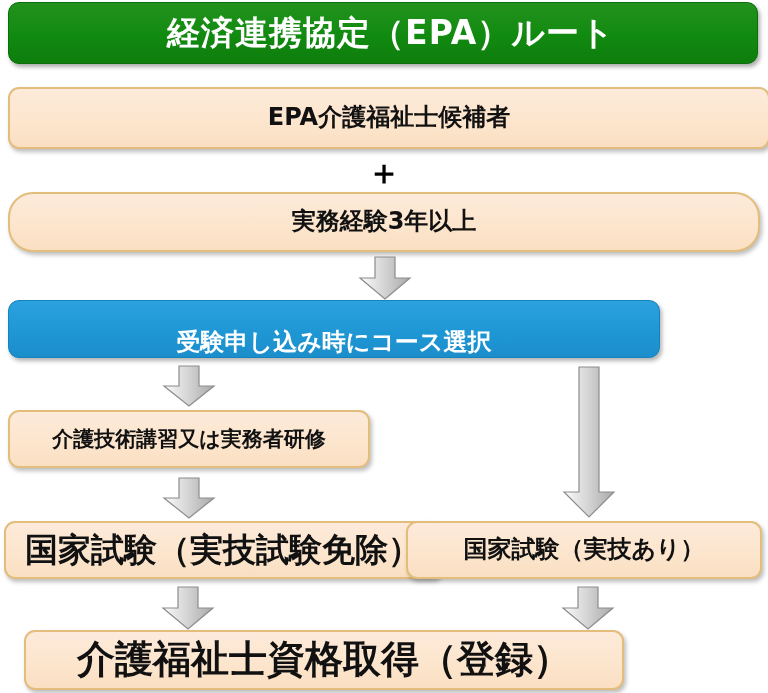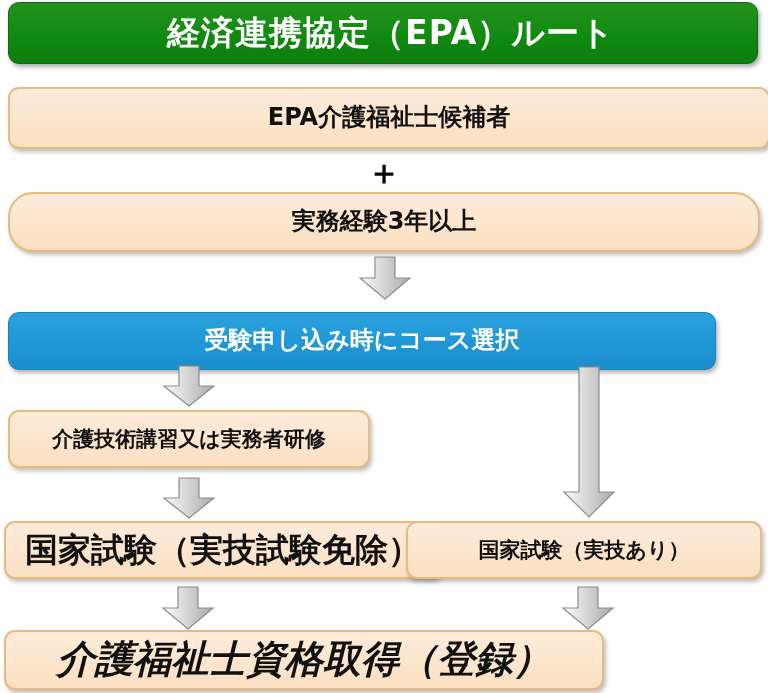--- a/index.html
+++ b/index.html
@@ -79,21 +79,21 @@
   .arrow {
     position: absolute;
   }
   .arrow svg { display: block; }
 
   
   .t-xl  { font-size: 38px; }
   .t-lg  { font-size: 33px; }
   .t-md  { font-size: 24px; }
   .t-sm  { font-size: 21px; }
-  .t-xs  { font-size: 21px; }
+  .t-xs  { font-size: 24px; }
 </style>
 </head>
 <body>
 
 <div id="flow">
 
   <div class="node banner t-lg" style="left:8px; top:2px; width:750px; height:62px;">
     <span>経済連携協定（EPA）ルート</span>
   </div>
 
@@ -116,21 +116,21 @@
           <stop offset="0%" stop-color="#ffffff"></stop>
           <stop offset="22%" stop-color="#e9e9e9"></stop>
           <stop offset="55%" stop-color="#cfcfcf"></stop>
           <stop offset="100%" stop-color="#a8a8a8"></stop>
         </linearGradient>
       </defs>
       <polygon points="17,1 37,1 37,22 52,22 27,43 2,22 17,22" fill="url(#ag1)" stroke="#8c8c8c" stroke-width="1.2"></polygon>
     </svg>
   </div>
 
-  <div class="node blue t-md" style="left:8px; top:312px; width:708px; height:58px;">
+  <div class="node blue t-md" style="left:8px; top:300px; width:652px; height:58px;align-items:flex-end;">
     <span>受験申し込み時にコース選択</span>
   </div>
 
   <div class="arrow" style="left:162px; top:365px;">
     <svg width="54" height="42" viewBox="0 0 54 42">
       <defs>
         <linearGradient id="ag2" x1="0" y1="0" x2="1" y2="0">
           <stop offset="0%" stop-color="#ffffff"></stop>
           <stop offset="22%" stop-color="#e9e9e9"></stop>
           <stop offset="55%" stop-color="#cfcfcf"></stop>
@@ -202,17 +202,17 @@
           <stop offset="0%" stop-color="#ffffff"></stop>
           <stop offset="22%" stop-color="#e9e9e9"></stop>
           <stop offset="55%" stop-color="#cfcfcf"></stop>
           <stop offset="100%" stop-color="#a8a8a8"></stop>
         </linearGradient>
       </defs>
       <polygon points="17,1 37,1 37,22 52,22 27,43 2,22 17,22" fill="url(#ag6)" stroke="#8c8c8c" stroke-width="1.2"></polygon>
     </svg>
   </div>
 
-  <div class="node peach t-xl" style="left:4px; top:630px; width:600px; height:60px;font-style:italic;">
+  <div class="node peach t-xl" style="left:24px; top:630px; width:600px; height:60px;">
     <span>介護福祉士資格取得（登録）</span>
   </div>
 
 </div>
 
 </body></html>

